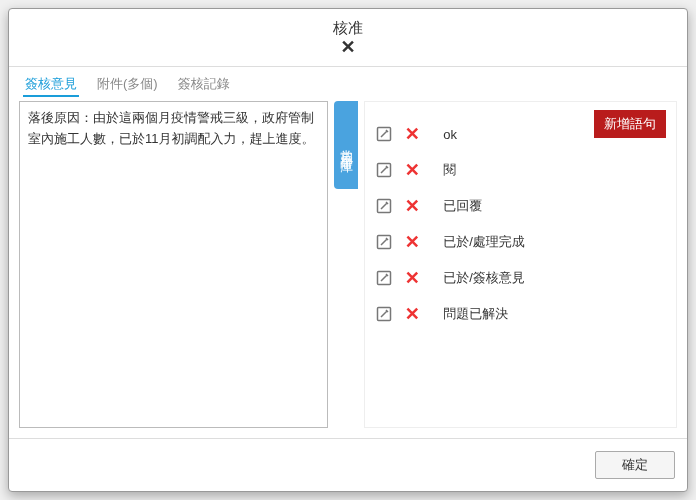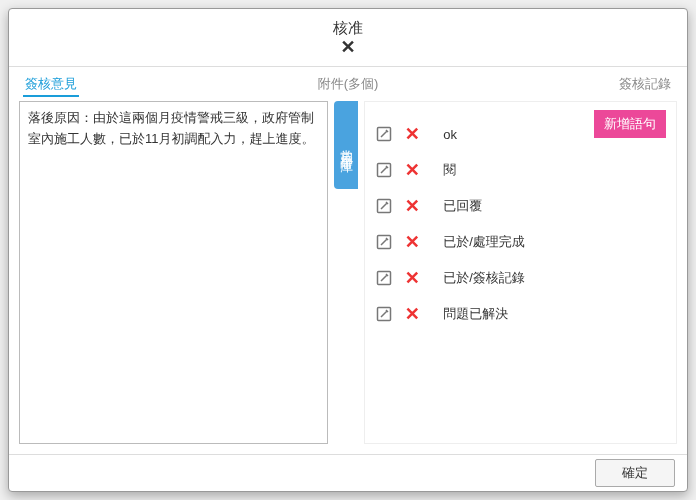--- a/index.html
+++ b/index.html
@@ -45,21 +45,20 @@
       flex: 1;
       padding: 6px 10px 10px 10px;
       display: flex;
       flex-direction: column;
       overflow: hidden;
     }
     .tabs {
       display: flex;
       gap: 16px;
       padding: 0 4px 4px 4px;
-      justify-content: space-between;
     }
     .tab {
       color: #888;
       cursor: pointer;
       padding: 2px 2px;
       font-size: 13px;
     }
     .tab.active {
       color: #1a9dd9;
       border-bottom: 2px solid #1a9dd9;
@@ -104,21 +103,21 @@
       flex: 1;
       border: 1px solid #eee;
       padding: 8px 10px;
       position: relative;
       overflow: auto;
     }
     .add-btn {
       position: absolute;
       right: 10px;
       top: 8px;
-      background: #ec4899;
+      background: #b91c1c;
       color: #fff;
       padding: 5px 10px;
       border: none;
       cursor: pointer;
       font-size: 13px;
       font-family: inherit;
     }
     .phrase-list {
       margin-top: 6px;
     }
@@ -133,21 +132,21 @@
       height: 18px;
       display: inline-flex;
       align-items: center;
       justify-content: center;
       cursor: pointer;
     }
     .edit-icon svg { stroke: #777; fill: none; stroke-width: 1.5; }
     .del-icon { color: #e33; font-weight: bold; font-size: 18px; line-height: 1; }
     .phrase-text { color: #333; cursor: pointer; margin-left: 12px; }
     .modal-footer {
-      padding: 4px 12px;
+      padding: 12px 12px;
       border-top: 1px solid #ddd;
       display: flex;
       justify-content: flex-end;
       gap: 8px;
     }
     .btn {
       border: 1px solid #aaa;
       background: #f5f5f5;
       padding: 4px 0;
       width: 80px;
@@ -231,21 +230,21 @@
           </div>
 
           <div class="phrase-item">
             <span class="edit-icon">
               <svg width="16" height="16" viewBox="0 0 16 16">
                   <rect x="1.5" y="1.5" width="13" height="13" rx="1"></rect>
                   <path d="M5 11 L11 5 M10 4 L12 6"></path>
                 </svg>
             </span>
             <span class="del-icon">✕</span>
-            <span class="phrase-text">已於/簽核記錄</span>
+            <span class="phrase-text">已於/簽核意見</span>
           </div>
 
           <div class="phrase-item">
             <span class="edit-icon">
               <svg width="16" height="16" viewBox="0 0 16 16">
                   <rect x="1.5" y="1.5" width="13" height="13" rx="1"></rect>
                   <path d="M5 11 L11 5 M10 4 L12 6"></path>
                 </svg>
             </span>
             <span class="del-icon">✕</span>

